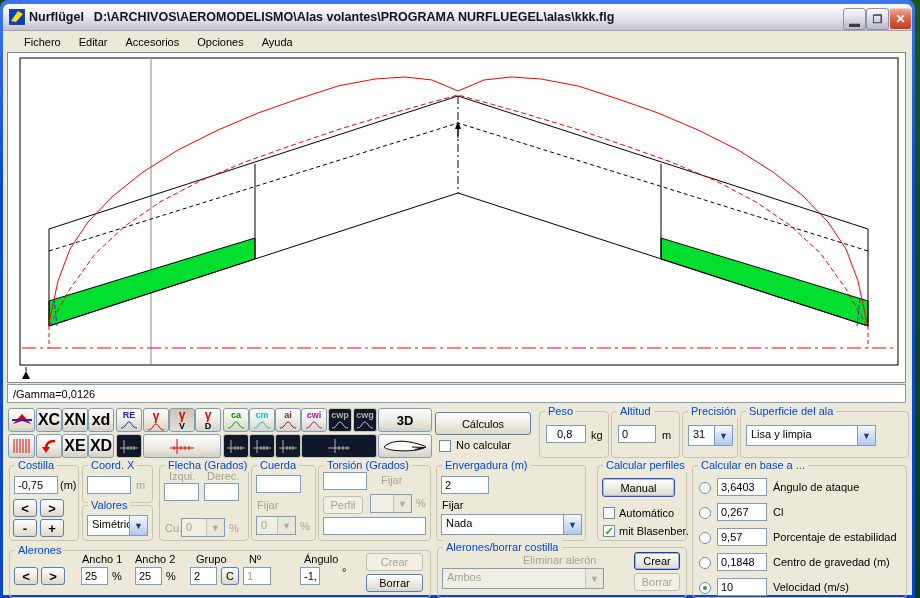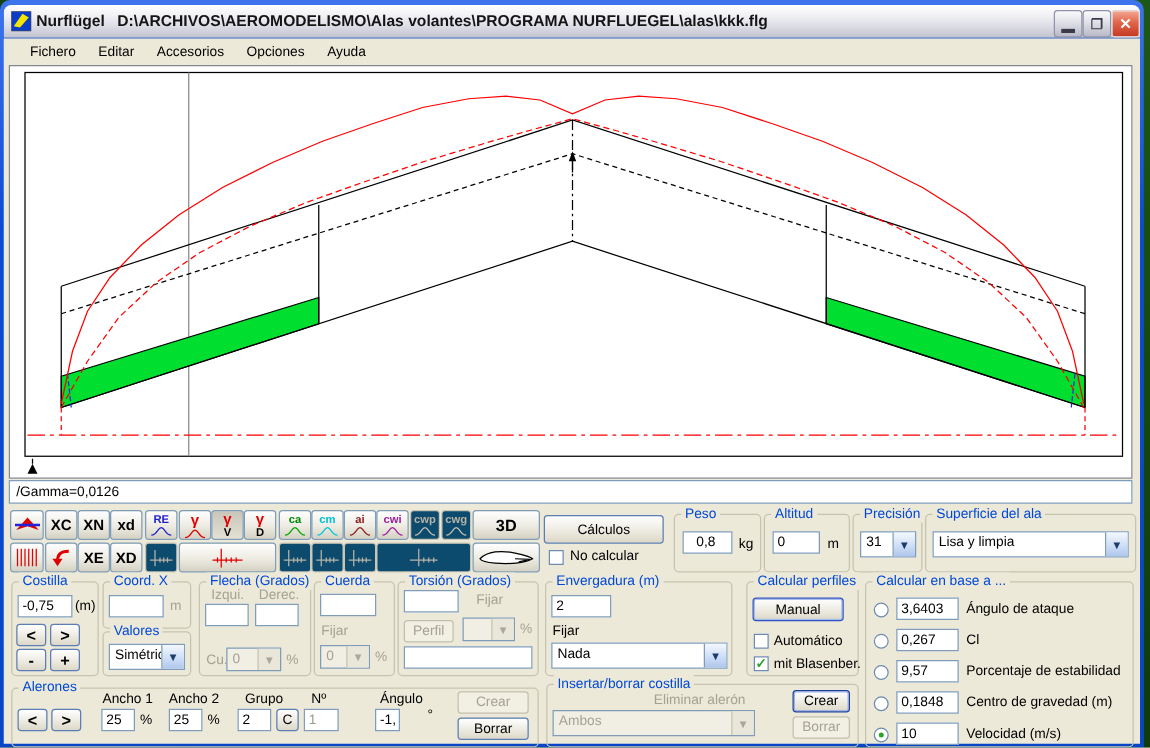--- a/index.html
+++ b/index.html
@@ -25,22 +25,22 @@
   .dd .txt{flex:1;padding:2px 4px;overflow:hidden;white-space:nowrap}
   .dd .arrow{width:17px;border-left:1px solid #7F9DB9;background:linear-gradient(180deg,#F4F8FD,#CBDCF5 60%,#AFC7EB);display:flex;align-items:center;justify-content:center;font-size:9px;color:#1D3C6E}
   .dd.dis{background:#F1EFE3;color:#A5A295}
   .dd.dis .arrow{background:#E9E6DA;color:#ABA89B;border-left-color:#C6C3B0}
   .btn{position:absolute;border:1px solid #5A7EB5;border-radius:3px;background:linear-gradient(180deg,#FFFFFF,#F0EEE6 45%,#DDD8C8);font:11px "Liberation Sans",sans-serif;display:flex;align-items:center;justify-content:center;box-sizing:border-box}
   .btn.bold{font-weight:bold;font-size:13px}
   .btn.dis{border-color:#C3BFAE;background:#F2F0E3;color:#A5A295}
   .btn.focus{border:1px solid #1F3F9E;box-shadow:inset 0 0 0 1px #9CB2E8;font-weight:normal}
   .tbtn{position:absolute;height:24px;border:1px solid #7F9DB9;border-radius:3px;background:linear-gradient(180deg,#FEFEFE,#EDEBE2 55%,#D5D1C3);box-sizing:border-box;display:flex;flex-direction:column;align-items:center;justify-content:center;line-height:1;gap:1px}
   .tbtn.pressed{background:linear-gradient(180deg,#C9C5B9,#E3E0D4)}
-  .tbtn.dis{border-color:#C8C5B5;background:#0c4a6e}
-  .tbtn .t{font-weight:bold;font-size:12px}
+  .tbtn.dis{border-color:#C8C5B5;background:#0f172a}
+  .tbtn .t{font-weight:bold;font-size:16px}
   .tbtn .s{font-size:9px;font-weight:bold}
   .cb{position:absolute;width:12px;height:12px;border:1px solid #6E8CB0;background:#fff;box-sizing:border-box;display:flex;align-items:center;justify-content:center;font-size:11px;color:#2BA32B;font-weight:bold;line-height:10px}
   .radio{position:absolute;width:12px;height:12px;border:1px solid #6E8CB0;border-radius:50%;background:#fff;box-sizing:border-box}
   .radio.sel::after{content:"";position:absolute;left:3px;top:3px;width:4px;height:4px;border-radius:50%;background:#2BA32B}
   .desktop-edge{position:absolute;right:0;top:0;width:5px;height:598px;background:linear-gradient(180deg,#1D5716,#0F3A0C)}
 </style>
 </head>
 <body>
 
 <div class="desktop-edge"></div>
@@ -304,21 +304,21 @@
     </div>
     <div class="group" style="left:679px;top:380px;width:54px;height:45px">
       <span class="glabel">Precisión</span>
       <div class="dd" style="left:5px;top:13px;width:45px;height:21px">
         <span class="txt">31</span>
         <span class="arrow">▼</span>
       </div>
     </div>
     <div class="group" style="left:737px;top:380px;width:167px;height:45px">
       <span class="glabel">Superficie del ala</span>
-      <div class="dd" style="left:5px;top:13px;width:157px;height:21px">
+      <div class="dd" style="left:5px;top:13px;width:130px;height:21px">
         <span class="txt">Lisa y limpia</span>
         <span class="arrow">▼</span>
       </div>
     </div>
 
     <div class="group" style="left:6px;top:434px;width:68px;height:74px">
       <span class="glabel">Costilla</span>
       <input class="tb" style="left: 4px; top: 10px; width: 44px; height: 18px;" value="-0,75">
       <span class="lbl" style="left:50px;top:13px">(m)</span>
       <div class="btn bold" style="left:3px;top:33px;width:24px;height:18px">
@@ -456,21 +456,21 @@
       <span class="lbl" style="left:332px;top:15px">°</span>
       <div class="btn dis" style="left:356px;top:2px;width:57px;height:18px">
           <span>Crear</span>
         </div>
       <div class="btn" style="left:356px;top:23px;width:57px;height:18px">
           <span>Borrar</span>
         </div>
     </div>
 
     <div class="group" style="left:434px;top:516px;width:248px;height:49px">
-      <span class="glabel">Insertar/borrar costilla</span>
+      <span class="glabel">Alerones/borrar costilla</span>
       <span class="lbl dis" style="left:85px;top:6px">Eliminar alerón</span>
       <div class="dd dis" style="left:4px;top:20px;width:162px;height:21px">
         <span class="txt">Ambos</span>
         <span class="arrow">▼</span>
       </div>
       <div class="btn focus" style="left:196px;top:4px;width:46px;height:18px">
           <span>Crear</span>
         </div>
       <div class="btn dis" style="left:196px;top:25px;width:46px;height:18px">
           <span>Borrar</span>

